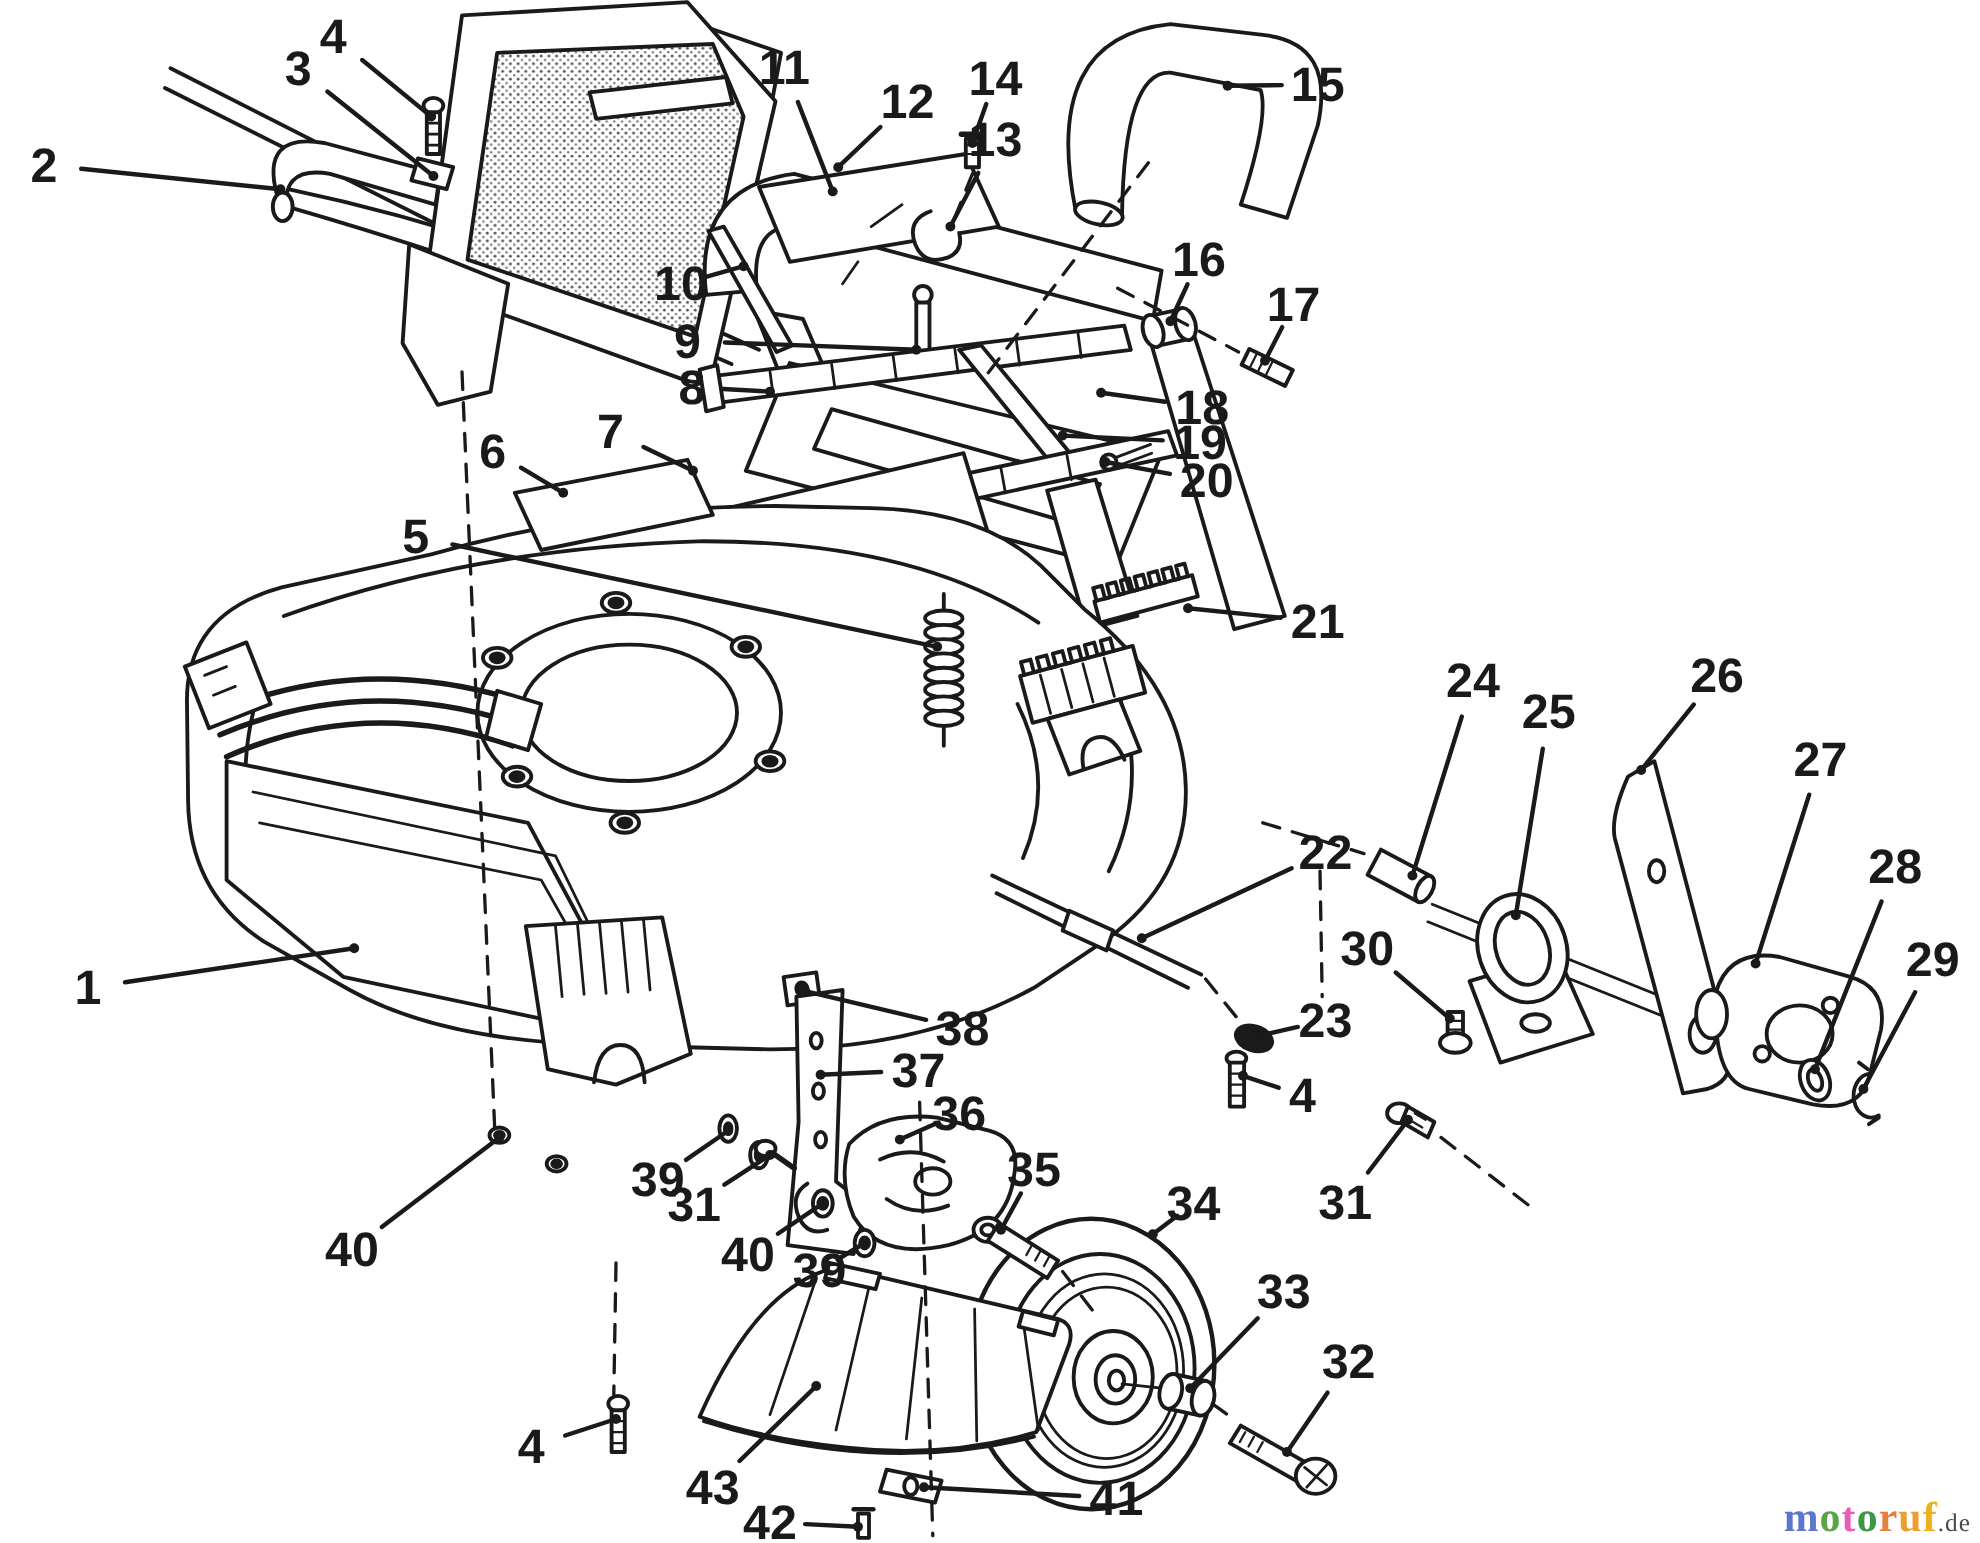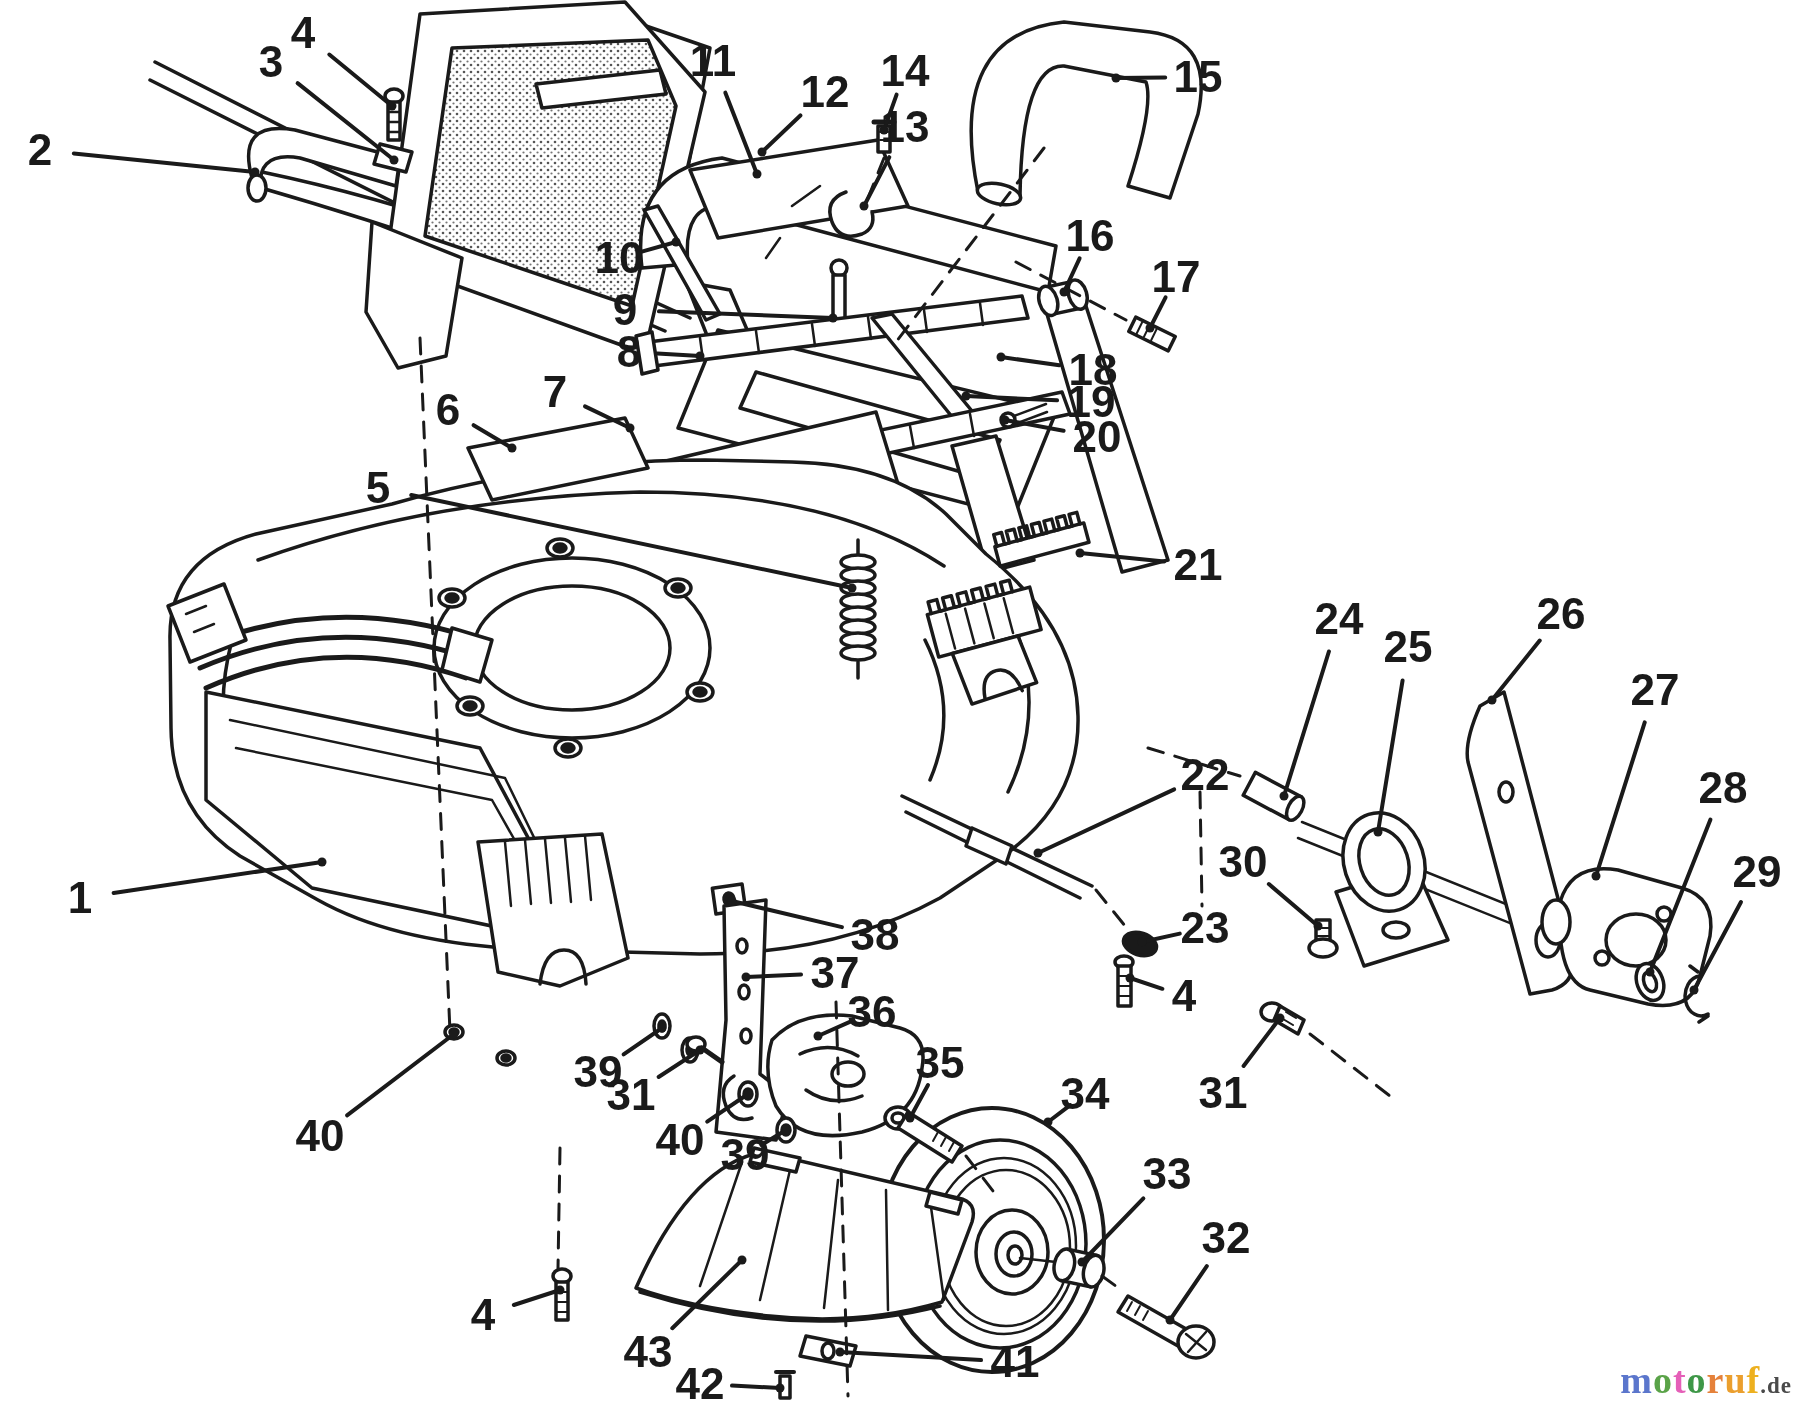--- a/index.html
+++ b/index.html
@@ -3,21 +3,21 @@
 <meta charset="utf-8">
 <style>
   html,body{margin:0;padding:0;background:#ffffff;}
   .stage{position:relative;width:1800px;height:1403px;background:#ffffff;overflow:hidden;
          font-family:"Liberation Sans",sans-serif;}
   svg{position:absolute;left:0;top:0;}
   svg text.co{font-family:"Liberation Sans",sans-serif;font-weight:bold;font-size:44px;fill:#1a1a1a;}
   .watermark{position:absolute;right:8px;bottom:4px;line-height:1;
              font-family:"Liberation Serif",serif;font-weight:bold;font-size:38px;
              letter-spacing:1px;user-select:none;cursor:pointer;}
-  .watermark .tld{font-size:23px;font-weight:bold;}
+  .watermark .tld{font-size:23px;font-weight:normal;}
 </style>
 </head>
 <body>
 
 <div class="stage">
 <svg width="1800" height="1403" viewBox="0 0 1800 1403">
   <defs>
     <pattern id="dots" width="7" height="7" patternUnits="userSpaceOnUse">
       <rect width="7" height="7" fill="#ffffff"></rect>
       <circle cx="2" cy="2" r="1.3" fill="#555"></circle>

